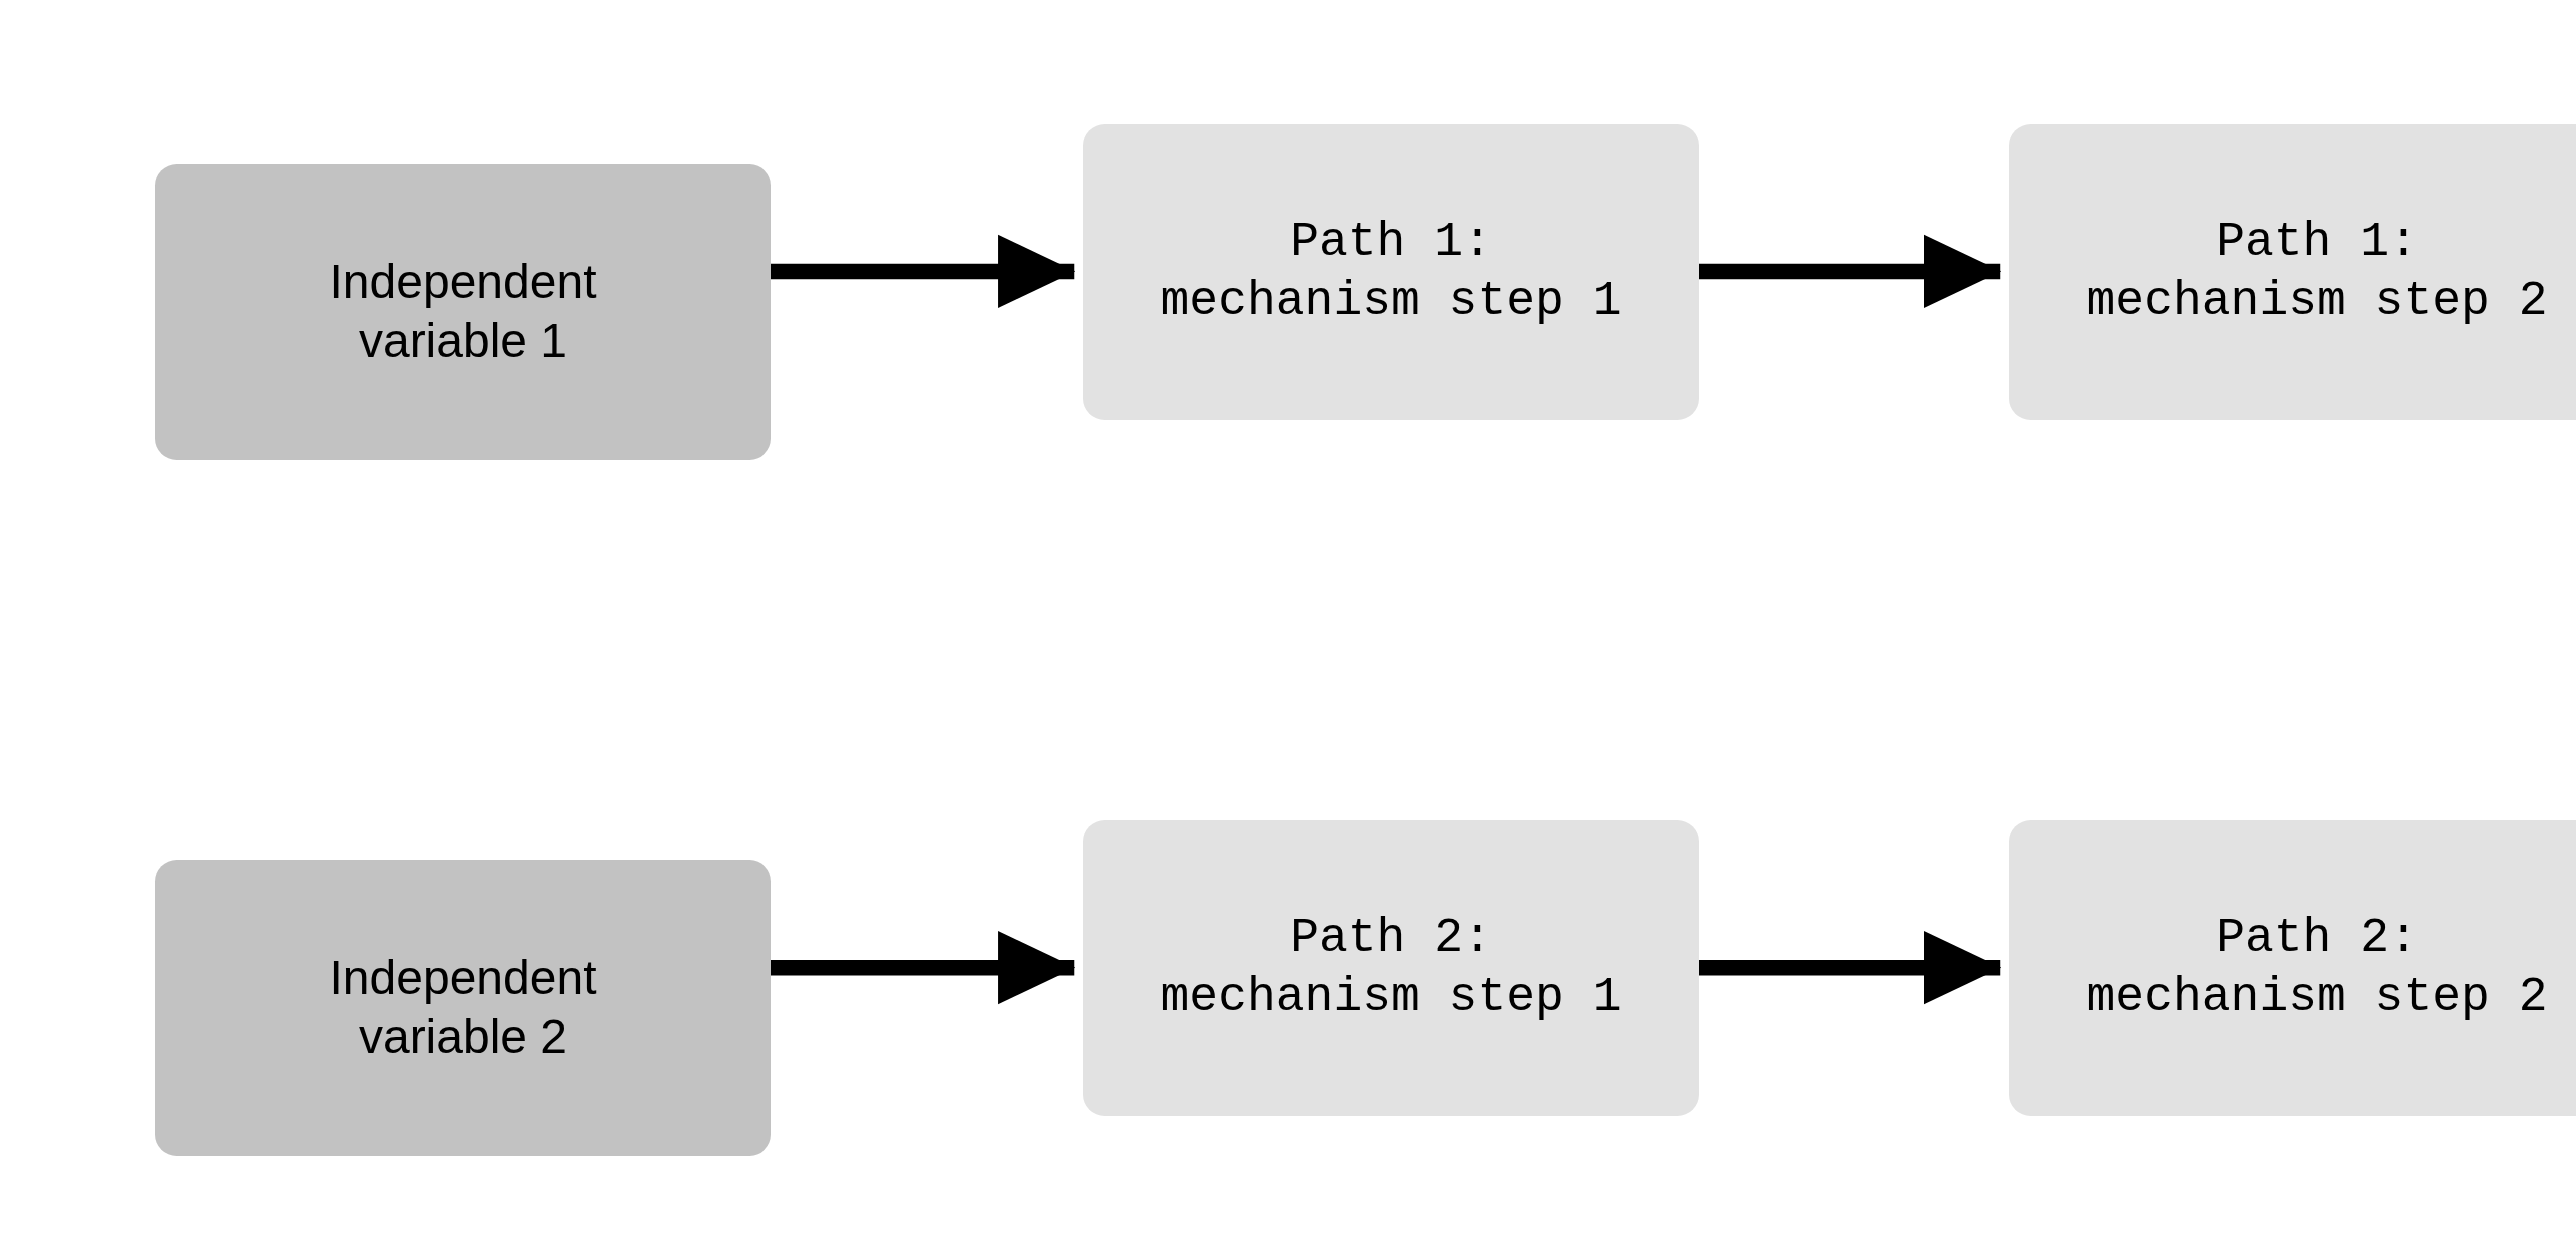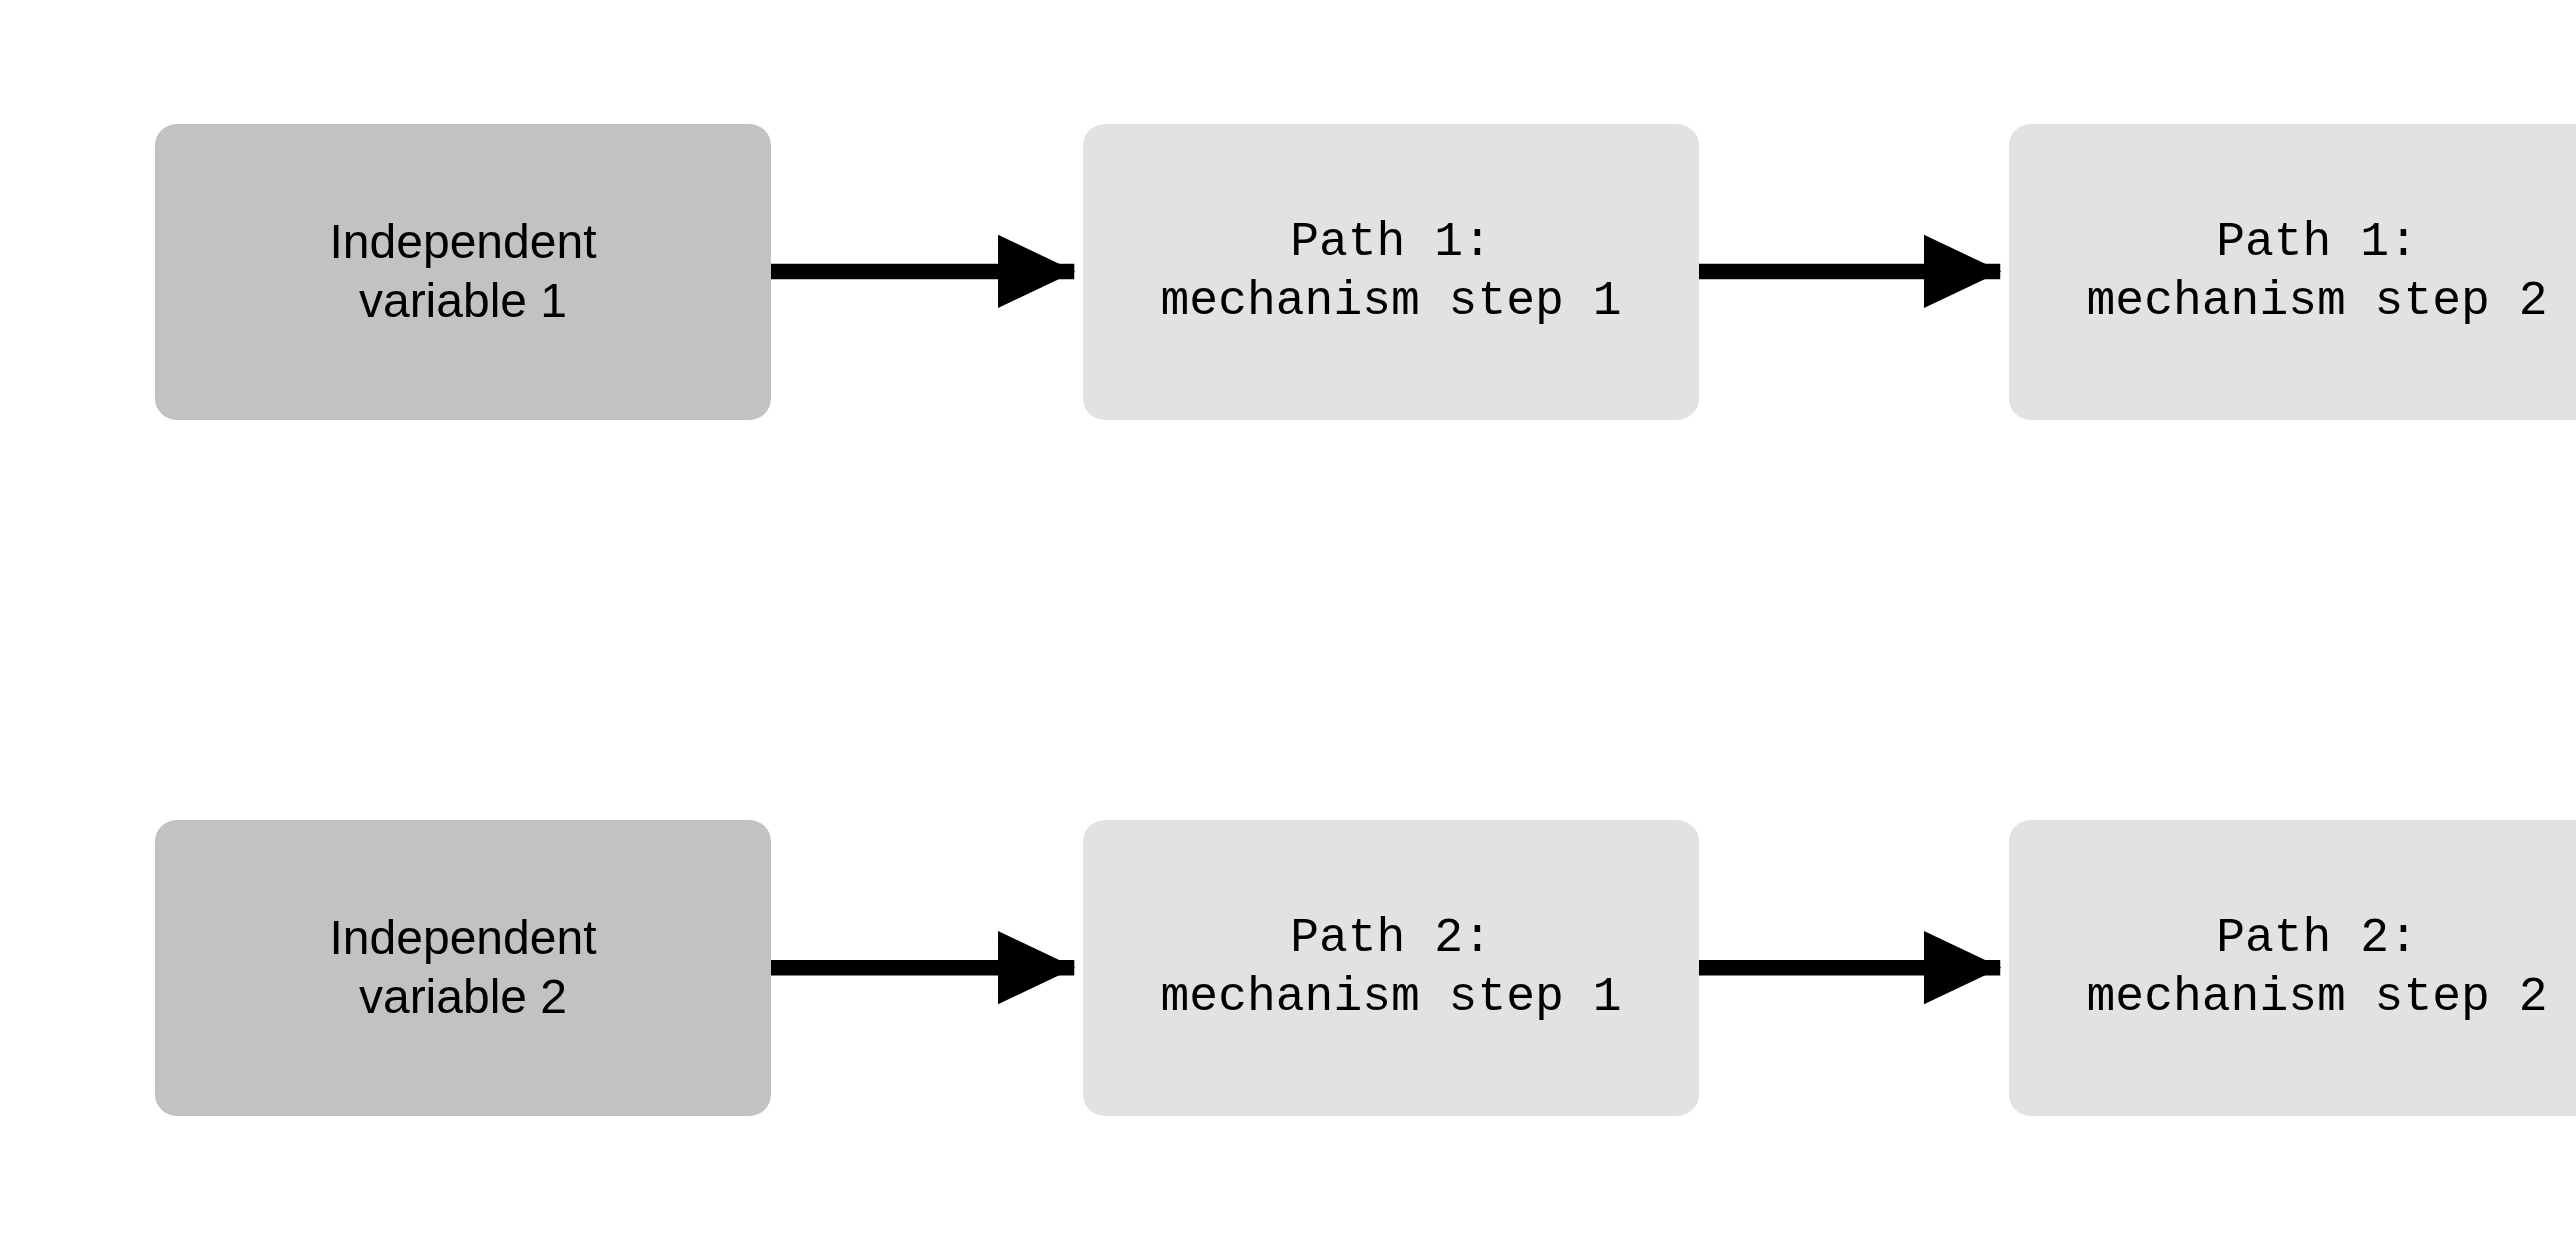--- a/index.html
+++ b/index.html
@@ -34,21 +34,21 @@
     border-radius: 21.6px;
     display: flex;
     align-items: center;
     justify-content: center;
     text-align: center;
     font-size: 48px;
     line-height: 1.22;
     color: #000000;
     white-space: pre-line;
   }
-  .node-dark  { background: #c2c2c2; }
+  .node-dark  { background: #c2c2c2; margin-top: 40px; }
   .node-light { background: #e2e2e2; font-family: Liberation Mono, monospace; }
 
   
   #node-iv1  { left: 155px;  top: 124px;  }
   #node-p1s1 { left: 1083px; top: 124px;  }
   #node-p1s2 { left: 2009px; top: 124px;  }
   #node-iv2  { left: 155px;  top: 820px; }
   #node-p2s1 { left: 1083px; top: 820px; }
   #node-p2s2 { left: 2009px; top: 820px; }
 </style>

